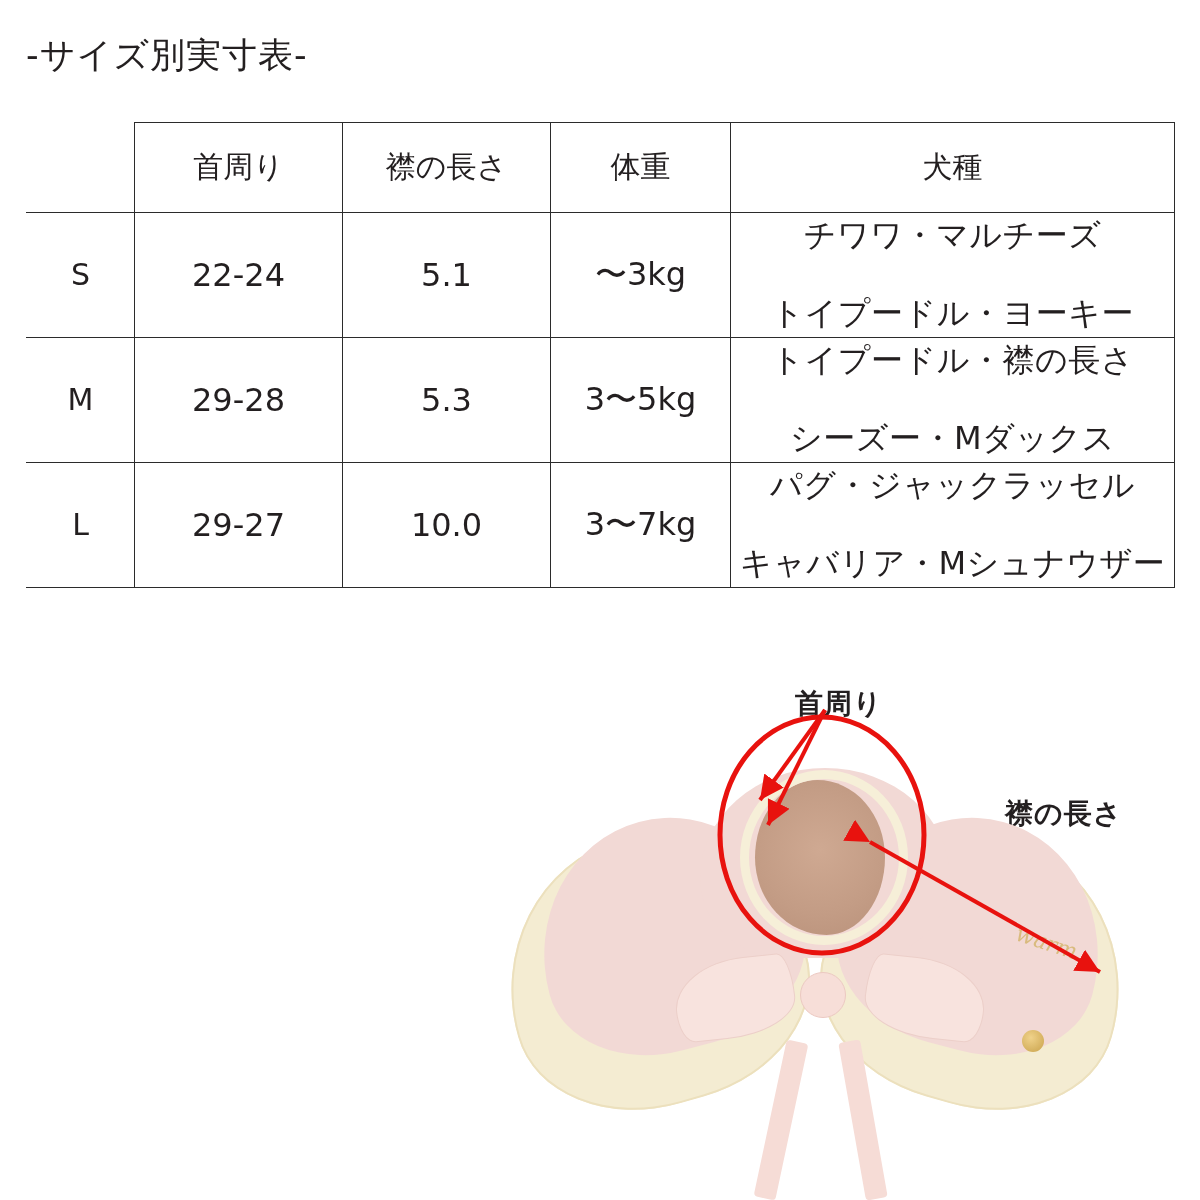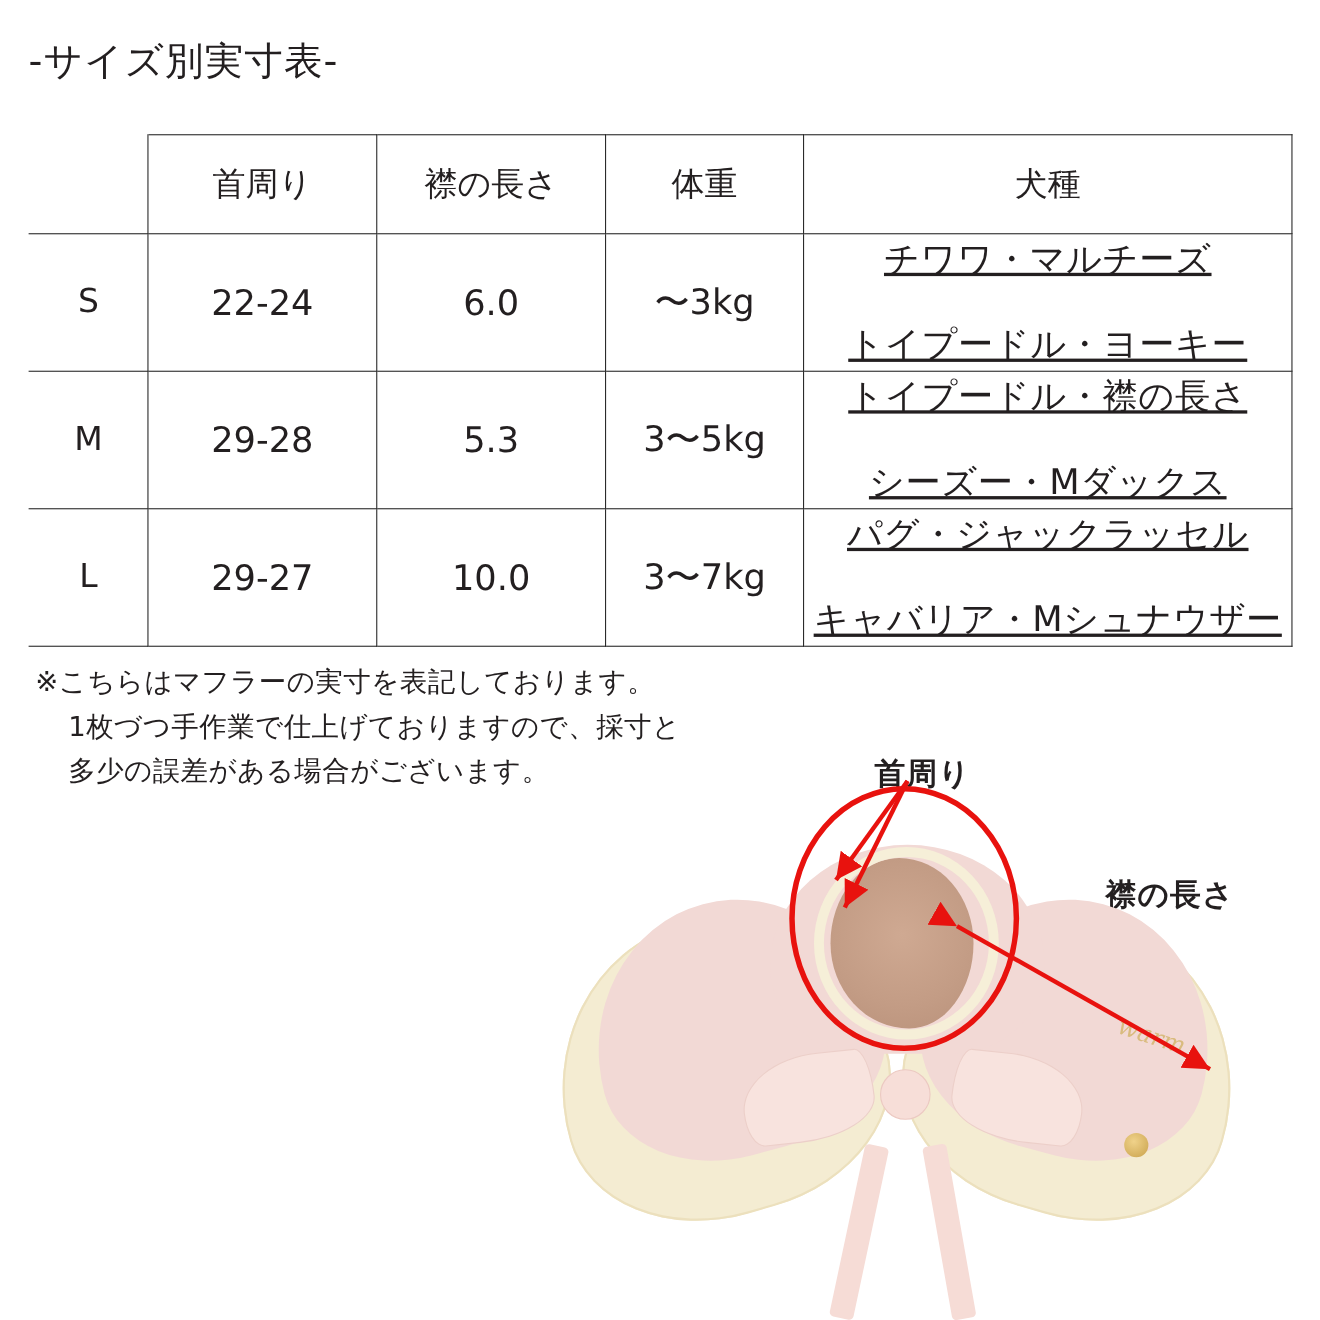--- a/index.html
+++ b/index.html
@@ -67,21 +67,20 @@
   tr.body-row td.col-label {
     border-left: none;
     font-size: 30px;
   }
   tr.body-row:last-child td { }
   td.breeds {
     font-size: 23px;
     line-height: 1.42;
     letter-spacing: 0.5px;
     padding: 0 8px;
-    text-decoration: underline;
   }
   td.breeds .l2 { display: block; margin-top: 33px; }
 
   
   table.size-table tr.body-row td.col-label,
   table.size-table tr.head-row th.blank {
     border-left: 1px solid transparent;
   }
   table.size-table tr.head-row th.blank { border-top-color: transparent; }
 
@@ -269,21 +268,21 @@
           <th>首周り</th>
           <th>襟の長さ</th>
           <th>体重</th>
           <th>犬種</th>
         </tr>
       </thead>
       <tbody>
         <tr class="body-row">
           <td class="col-label">S</td>
           <td>22-24</td>
-          <td>6.0</td>
+          <td>5.1</td>
           <td>〜3kg</td>
           <td class="breeds">
             <span class="l1">チワワ・マルチーズ</span>
             <span class="l2">トイプードル・ヨーキー</span>
           </td>
         </tr>
         <tr class="body-row">
           <td class="col-label">M</td>
           <td>29-28</td>
           <td>5.3</td>
@@ -300,25 +299,20 @@
           <td>3〜7kg</td>
           <td class="breeds">
             <span class="l1">パグ・ジャックラッセル</span>
             <span class="l2">キャバリア・Mシュナウザー</span>
           </td>
         </tr>
       </tbody>
     </table>
   </div>
 
-  <div class="note">
-    <div>※こちらはマフラーの実寸を表記しております。</div>
-    <span class="indent">1枚づつ手作業で仕上げておりますので、採寸と</span>
-    <span class="indent">多少の誤差がある場合がございます。</span>
-  </div>
 
   <div class="label-neck">首周り</div>
   <div class="label-lapel">襟の長さ</div>
 
   <div class="photo">
     <div class="scarf">
       <div class="lace left"></div>
       <div class="lace right"></div>
       <div class="wool left"></div>
       <div class="wool right"></div>

